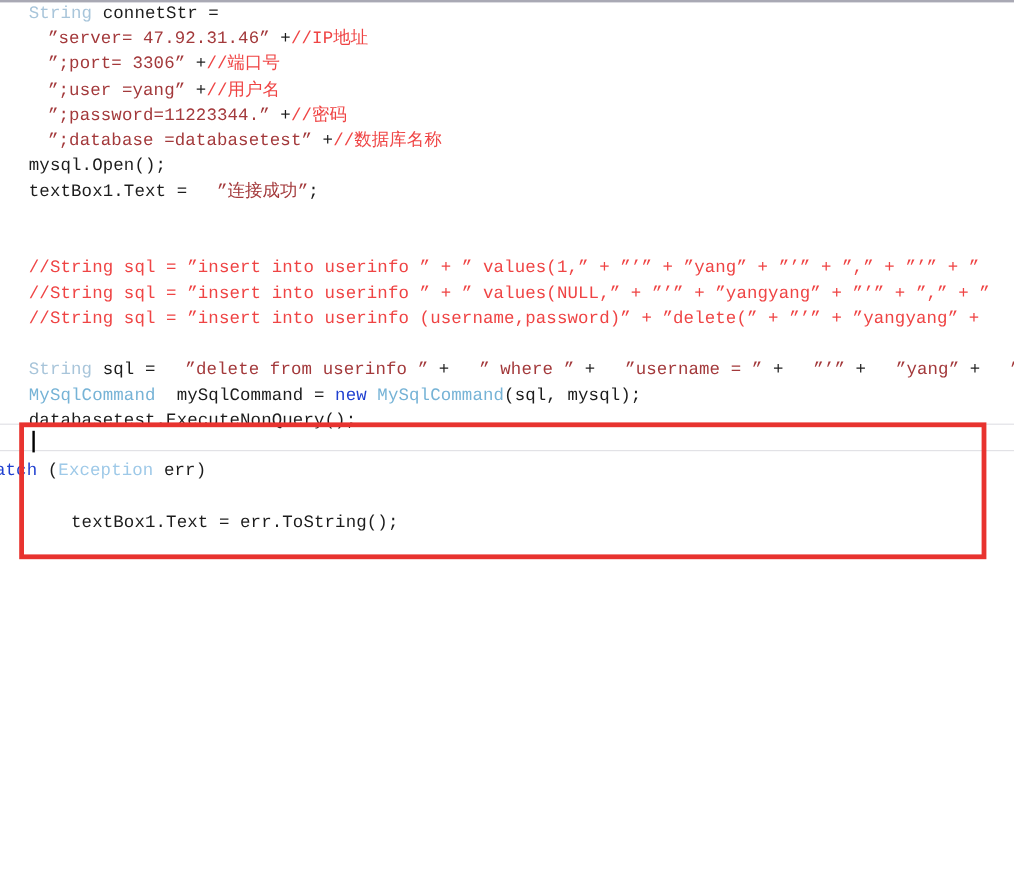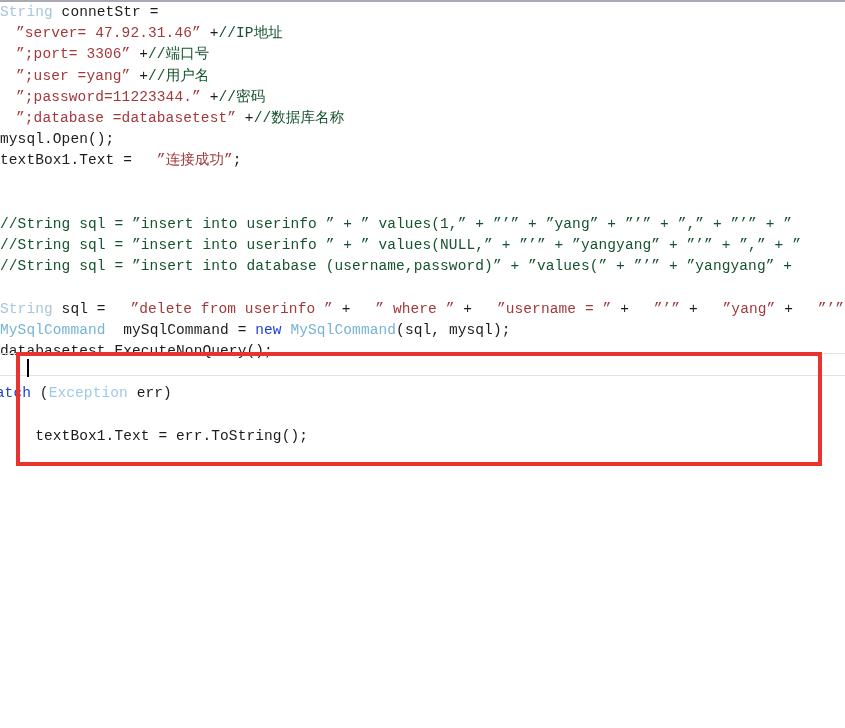--- a/index.html
+++ b/index.html
@@ -39,36 +39,37 @@
     width: 845px;
   }
 
   .line {
     height: 21.2px;
     line-height: 21.2px;
     white-space: pre;
     font-size: 14.5px;
     letter-spacing: 0.1px;
     color: #1c1c1c;
+    padding-left: 24px;
     box-sizing: border-box;
     overflow: visible;
   }
 
   
   .line.clip-left {
     padding-left: 0;
     margin-left: -13px;
   }
 
   
   .tok-type      { color: #a8c5da; }      
   .tok-class     { color: #76b3d6; }      
   .tok-kw        { color: #1f3fd0; }      
   .tok-str       { color: #a3393b; margin-left: 16px; }      
-  .tok-cmt       { color: #14532d; }      
+  .tok-cmt       { color: #ef4444; }      
   .tok-excep     { color: #9ec9e8; font-family: Liberation Mono, monospace; }      
   .tok-plain     { color: #1c1c1c; }
 
   
   .hl-rule {
     position: absolute;
     left: 0;
     width: 845px;
     height: 1px;
     background: #e2e2e6;
@@ -103,21 +104,21 @@
       <div class="line"><span class="tok-str">”;port= 3306”</span><span class="tok-plain"> +</span><span class="tok-cmt">//端口号</span></div>
       <div class="line"><span class="tok-str">”;user =yang”</span><span class="tok-plain"> +</span><span class="tok-cmt">//用户名</span></div>
       <div class="line"><span class="tok-str">”;password=11223344.”</span><span class="tok-plain"> +</span><span class="tok-cmt">//密码</span></div>
       <div class="line"><span class="tok-str">”;database =databasetest”</span><span class="tok-plain"> +</span><span class="tok-cmt">//数据库名称</span></div>
       <div class="line"><span class="tok-plain">mysql.Open();</span></div>
       <div class="line"><span class="tok-plain">textBox1.Text = </span><span class="tok-str">”连接成功”</span><span class="tok-plain">;</span></div>
       <div class="line">&nbsp;</div>
       <div class="line">&nbsp;</div>
       <div class="line"><span class="tok-cmt">//String sql = ”insert into userinfo ” + ” values(1,” + ”’” + ”yang” + ”’” + ”,” + ”’” + ”</span></div>
       <div class="line"><span class="tok-cmt">//String sql = ”insert into userinfo ” + ” values(NULL,” + ”’” + ”yangyang” + ”’” + ”,” + ”</span></div>
-      <div class="line"><span class="tok-cmt">//String sql = ”insert into database (username,password)” + ”values(” + ”’” + ”yangyang” +</span></div>
+      <div class="line"><span class="tok-cmt">//String sql = ”insert into userinfo (username,password)” + ”delete(” + ”’” + ”yangyang” +</span></div>
       <div class="line">&nbsp;</div>
       <div class="line"><span class="tok-type">String</span><span class="tok-plain"> sql = </span><span class="tok-str">”delete from userinfo ”</span><span class="tok-plain"> + </span><span class="tok-str">” where ”</span><span class="tok-plain"> + </span><span class="tok-str">”username = ”</span><span class="tok-plain"> + </span><span class="tok-str">”’”</span><span class="tok-plain"> + </span><span class="tok-str">”yang”</span><span class="tok-plain"> + </span><span class="tok-str">”’”</span><span class="tok-plain">;</span></div>
       <div class="line"><span class="tok-class">MySqlCommand</span><span class="tok-plain">  mySqlCommand = </span><span class="tok-kw">new</span><span class="tok-plain"> </span><span class="tok-class">MySqlCommand</span><span class="tok-plain">(sql, mysql);</span></div>
       <div class="line"><span class="tok-plain">databasetest.ExecuteNonQuery();</span></div>
       <div class="line">&nbsp;</div>
       <div class="line clip-left"><span class="tok-kw">catch</span><span class="tok-plain"> (</span><span class="tok-excep">Exception</span><span class="tok-plain"> err)</span></div>
       <div class="line">&nbsp;</div>
       <div class="line"><span class="tok-plain">    textBox1.Text = err.ToString();</span></div>
     </div>
 

